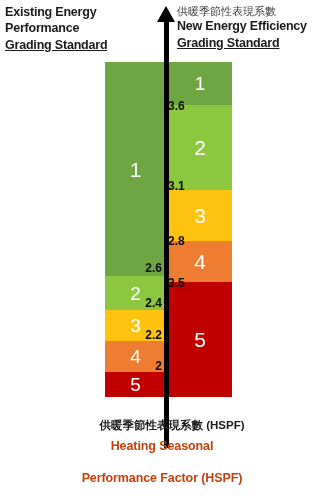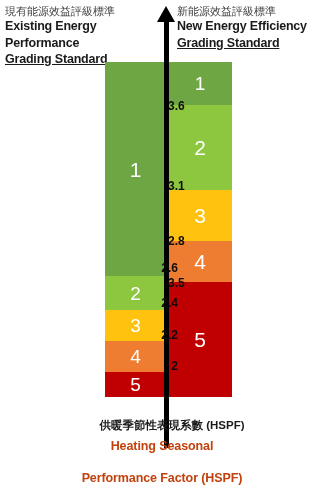--- a/index.html
+++ b/index.html
@@ -107,21 +107,21 @@
   
   .tick {
     position: absolute;
     font-size: 12px;
     font-weight: 700;
     color: #0d0d0d;
     line-height: 1;
     white-space: nowrap;
   }
   .tick.right { left: 168px; }
-  .tick.left  { right: 146px; text-align: left; }
+  .tick.left  { right: 162px; text-align: left; }
 
   
   #caption {
     position: absolute;
     left: 0;
     top: 418px;
     width: 324px;
     text-align: center;
     line-height: 1.30;
   }
@@ -139,29 +139,28 @@
     letter-spacing: -0.1px;
   }
   #caption .cap-eng .l2 { display: block; margin-top: 16px; }
 </style>
 </head>
 <body>
 
 <div id="stage">
 
   <div class="hdr hdr-left">
-    <div class="cjk">現有能源效益評級標準</div>
     <div class="eng">
       <span>Existing Energy Performance</span>
       <span class="l2">Grading Standard</span>
     </div>
   </div>
 
   <div class="hdr hdr-right">
-    <div class="cjk">新能源效益評級標準</div>
+    <div class="cjk">供暖季節性表現系數</div>
     <div class="eng">
       <span>New Energy Efficiency</span>
       <span class="l2">Grading Standard</span>
     </div>
   </div>
 
   <div id="chart">
 
     <div class="col col-left">
       <div class="band" style="top:0px;height:214px;background:#6EA644;">

